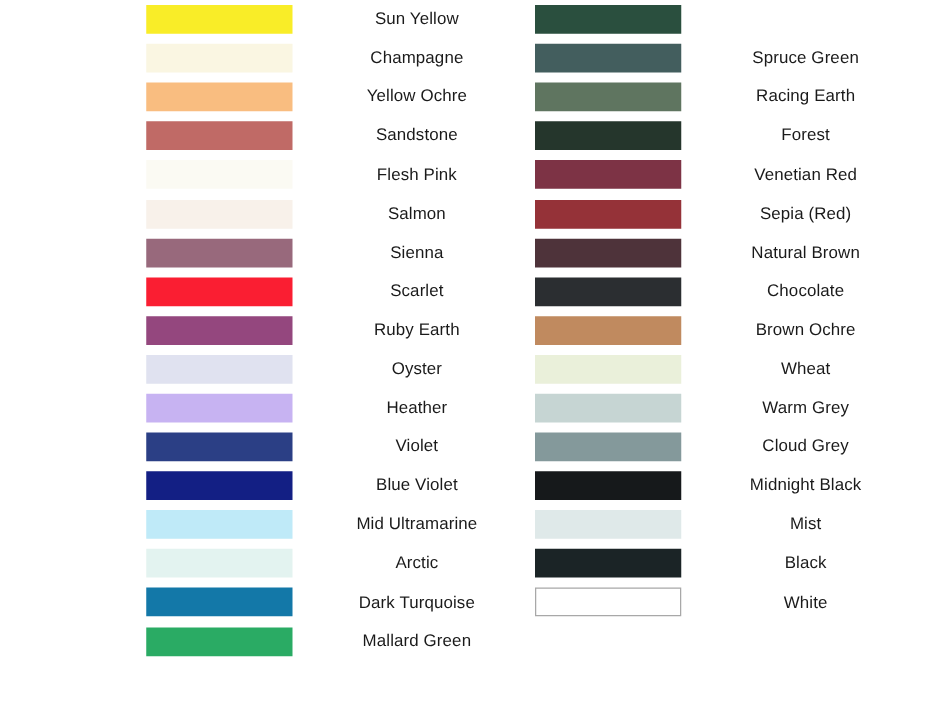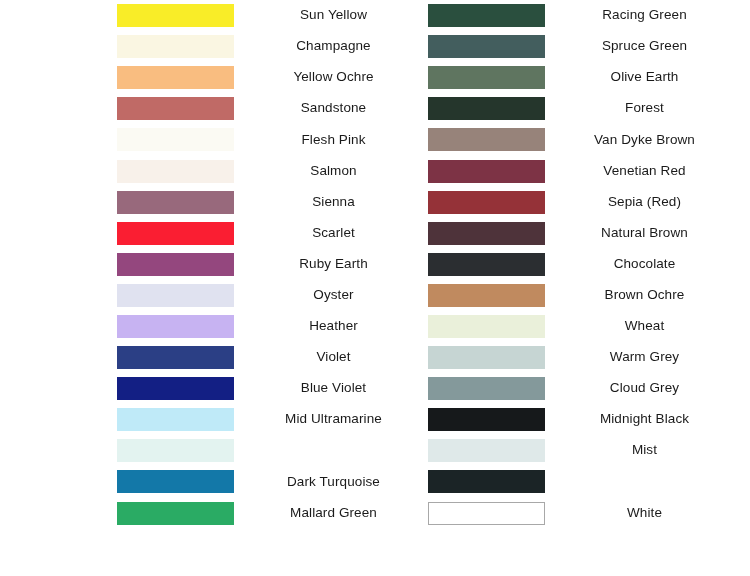--- a/index.html
+++ b/index.html
@@ -139,53 +139,49 @@
         <div class="swatch-row">
           <div class="swatch-chip" style="background: rgb(19, 31, 132);"></div>
           <div class="swatch-label">Blue Violet</div>
         </div>
         <div class="swatch-row">
           <div class="swatch-chip" style="background: rgb(191, 234, 248);"></div>
           <div class="swatch-label">Mid Ultramarine</div>
         </div>
         <div class="swatch-row">
           <div class="swatch-chip" style="background: rgb(227, 243, 240);"></div>
+          <div class="swatch-label">Arctic</div>
         </div>
         <div class="swatch-row">
           <div class="swatch-chip" style="background: rgb(19, 120, 168);"></div>
           <div class="swatch-label">Dark Turquoise</div>
         </div>
         <div class="swatch-row">
           <div class="swatch-chip" style="background: rgb(42, 171, 100);"></div>
           <div class="swatch-label">Mallard Green</div>
         </div>
       </div>
 
     <div class="swatch-column right">
         <div class="swatch-row">
           <div class="swatch-chip" style="background: rgb(42, 79, 62);"></div>
-          <div class="swatch-label">Racing Green</div>
         </div>
         <div class="swatch-row">
           <div class="swatch-chip" style="background: rgb(67, 94, 94);"></div>
           <div class="swatch-label">Spruce Green</div>
         </div>
         <div class="swatch-row">
           <div class="swatch-chip" style="background: rgb(95, 117, 96);"></div>
-          <div class="swatch-label">Olive Earth</div>
+          <div class="swatch-label">Racing Earth</div>
         </div>
         <div class="swatch-row">
           <div class="swatch-chip" style="background: rgb(37, 54, 44);"></div>
           <div class="swatch-label">Forest</div>
         </div>
         <div class="swatch-row">
-          <div class="swatch-chip" style="background: rgb(151, 131, 122);"></div>
-          <div class="swatch-label">Van Dyke Brown</div>
-        </div>
-        <div class="swatch-row">
           <div class="swatch-chip" style="background: rgb(125, 51, 69);"></div>
           <div class="swatch-label">Venetian Red</div>
         </div>
         <div class="swatch-row">
           <div class="swatch-chip" style="background: rgb(149, 50, 56);"></div>
           <div class="swatch-label">Sepia (Red)</div>
         </div>
         <div class="swatch-row">
           <div class="swatch-chip" style="background: rgb(78, 51, 58);"></div>
           <div class="swatch-label">Natural Brown</div>
@@ -213,20 +209,21 @@
         <div class="swatch-row">
           <div class="swatch-chip" style="background: rgb(22, 25, 27);"></div>
           <div class="swatch-label">Midnight Black</div>
         </div>
         <div class="swatch-row">
           <div class="swatch-chip" style="background: rgb(223, 233, 233);"></div>
           <div class="swatch-label">Mist</div>
         </div>
         <div class="swatch-row">
           <div class="swatch-chip" style="background: rgb(27, 36, 38);"></div>
+          <div class="swatch-label">Black</div>
         </div>
         <div class="swatch-row">
           <div class="swatch-chip outlined" style="background: rgb(255, 255, 255);"></div>
           <div class="swatch-label">White</div>
         </div>
       </div>
 
   </div>
 </div>
 

